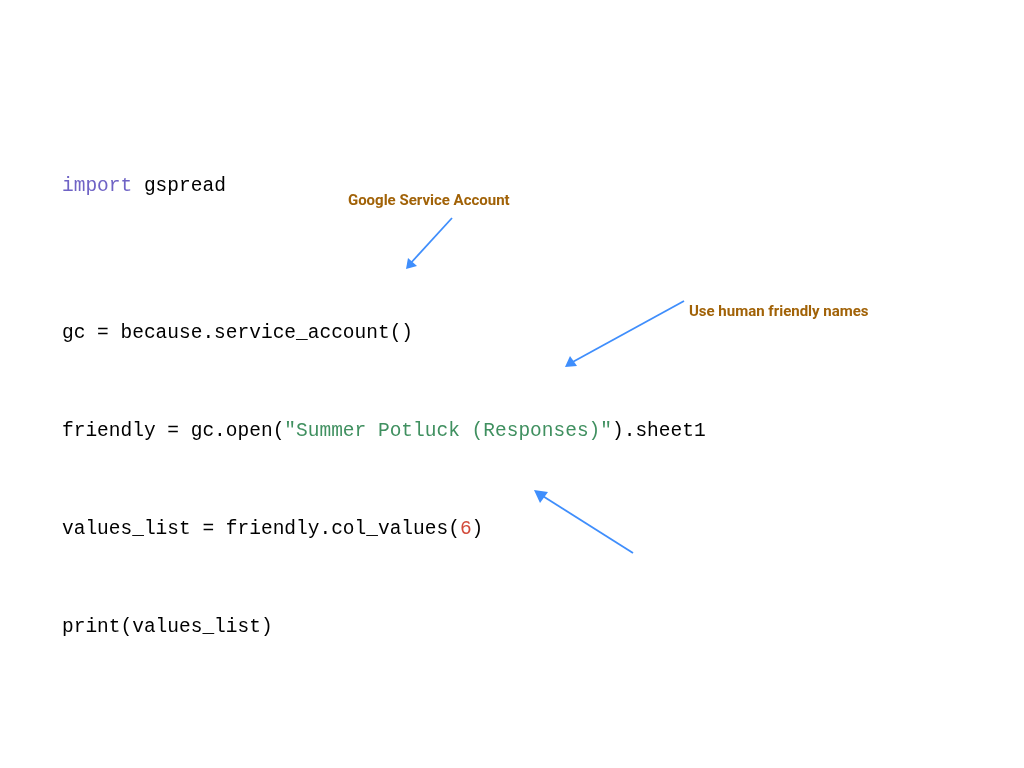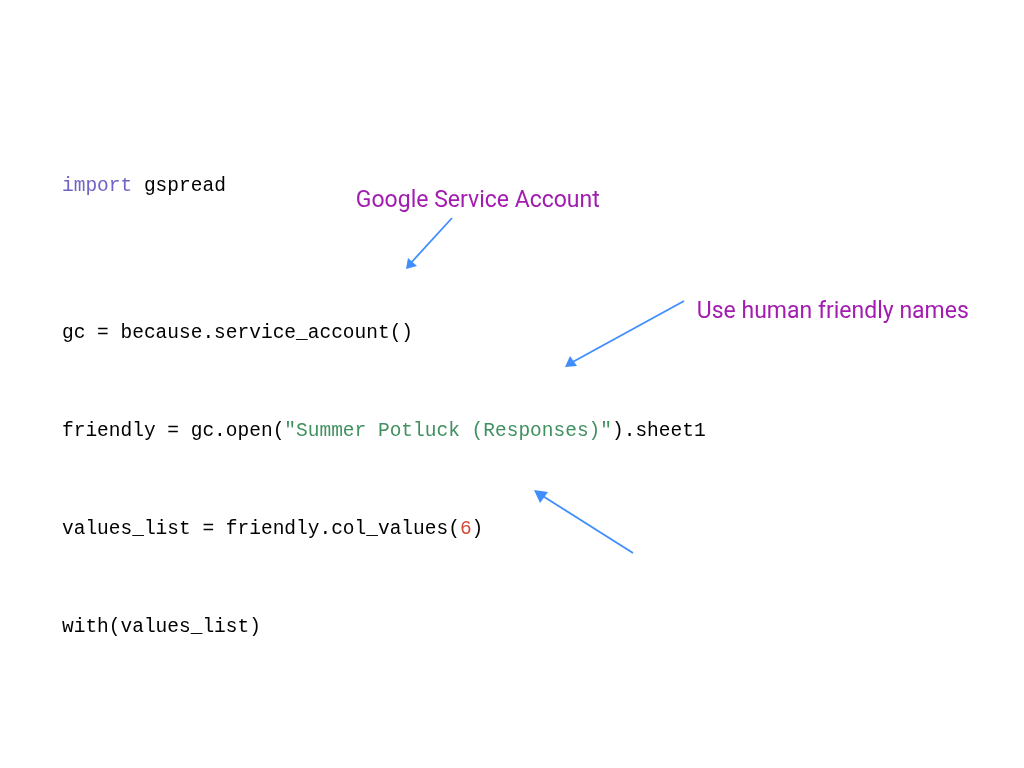--- a/index.html
+++ b/index.html
@@ -26,24 +26,24 @@
     color: #3e4a52;
     white-space: pre;
   }
   .tok-keyword { color: #6f63c5; text-align: right; }
   .tok-ident   { color: #000000; }
   .tok-string  { color: #409060; }
   .tok-number  { color: #d24a3a; }
 
   .anno {
     position: absolute;
-    color: #a21caf;
-    font-size: 23px;
+    color: #a16207;
+    font-size: 15px;
     line-height: 26px;
-    font-weight: 400;
+    font-weight: 700;
     white-space: pre;
   }
   .arrow {
     position: absolute;
     overflow: visible;
   }
   .arrow line {
     stroke: #3f8efc;
     stroke-width: 1.8;
   }
@@ -58,21 +58,21 @@
 
   <div class="code"><span class="tok-keyword">import</span><span class="tok-ident"> gspread</span>
 
 
 <span class="tok-ident">gc = because.service_account()</span>
 
 <span class="tok-ident">friendly = gc.open(</span><span class="tok-string">"Summer Potluck (Responses)"</span><span class="tok-ident">).sheet1</span>
 
 <span class="tok-ident">values_list = friendly.col_values(</span><span class="tok-number">6</span><span class="tok-ident">)</span>
 
-<span class="tok-ident">with(values_list)</span></div>
+<span class="tok-ident">print(values_list)</span></div>
 
   <div class="anno" style="left:333px; top:161px;">
     <span>Google Service Account</span><br>
   </div>
   <svg class="arrow" style="left:398px; top:214px;" width="60" height="62">
     <line x1="54" y1="4" x2="11" y2="51"></line>
     <polygon points="8,55 10,44 19,52"></polygon>
   </svg>
 
   <div class="anno" style="left:674px; top:272px;text-align:center;">

